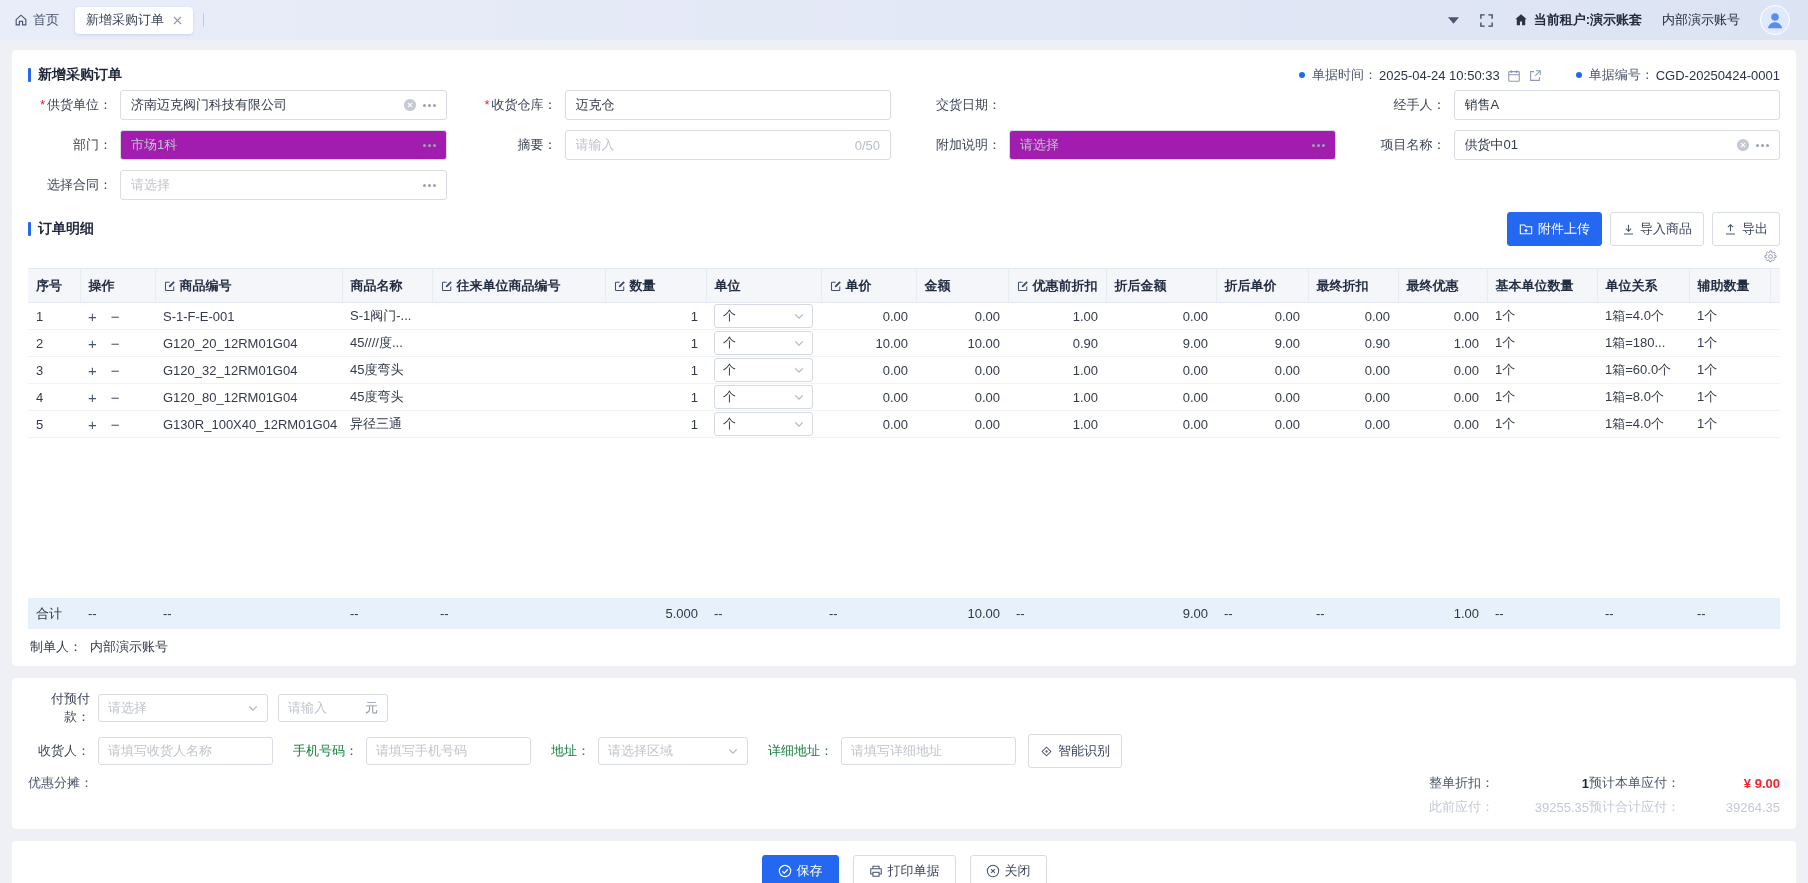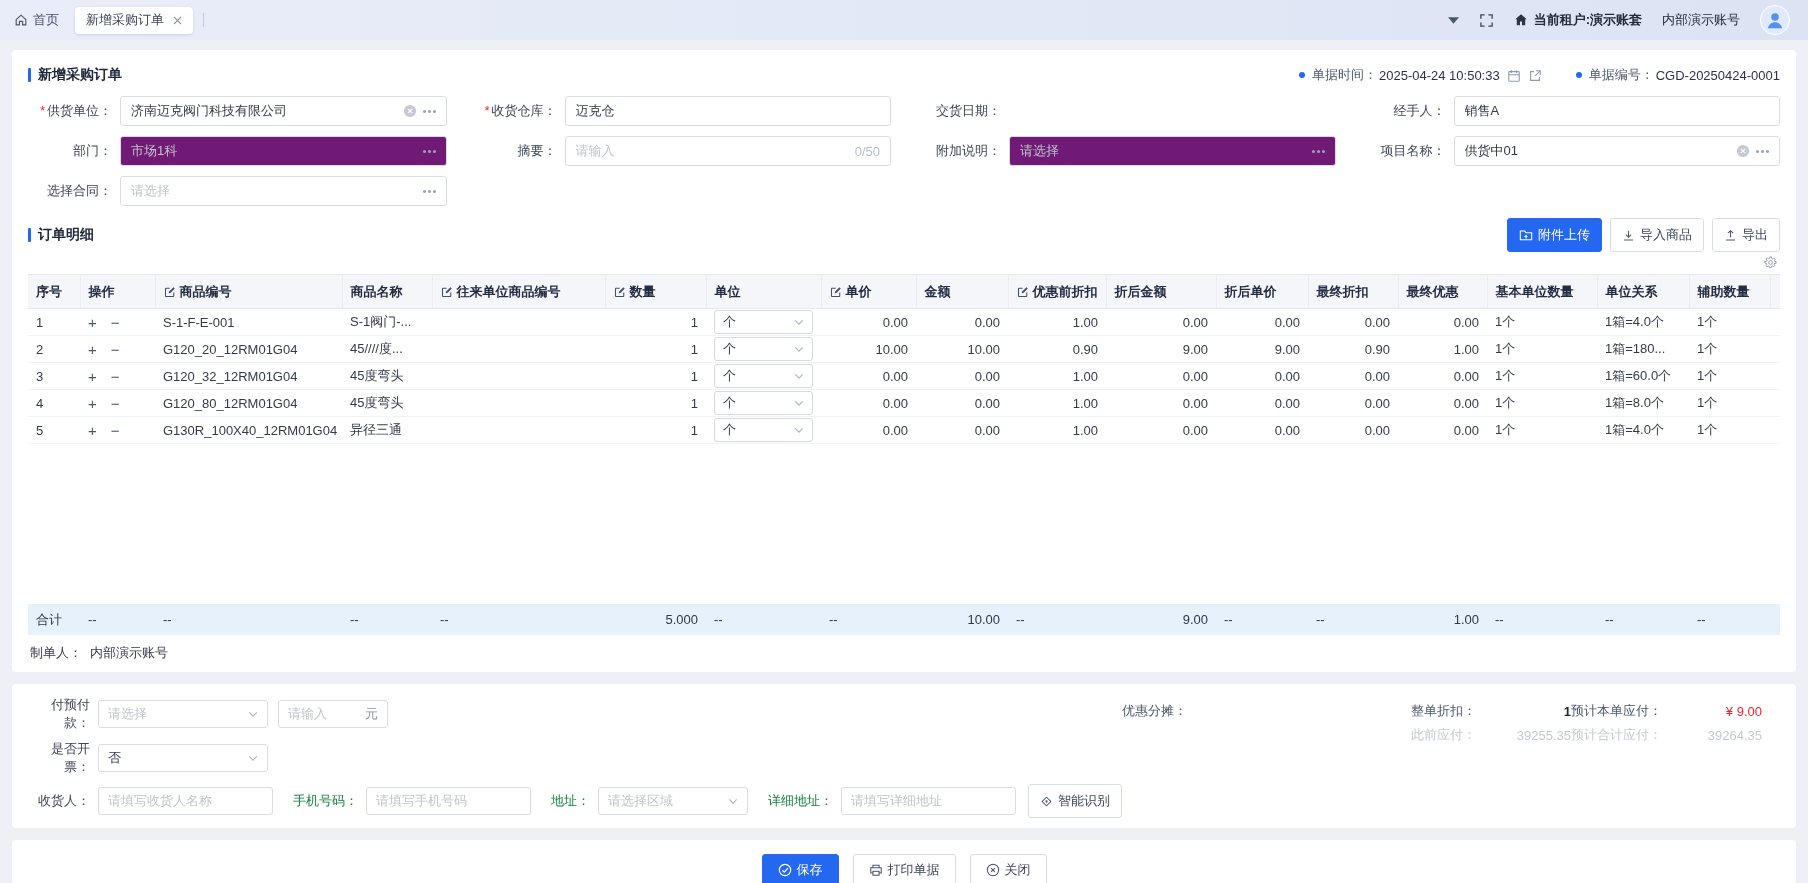--- a/index.html
+++ b/index.html
@@ -42,32 +42,31 @@
   .doc-meta { display: flex; align-items: center; color: #4c576c; }
   .meta-dot { width: 6px; height: 6px; border-radius: 50%; background: #2468f2; margin-right: 7px; }
   .doc-meta .meta-val { color: #2b3347; margin-left: 2px; }
   .doc-meta .mi { margin-left: 7px; cursor: pointer; }
   .meta-group { display: flex; align-items: center; }
   .meta-group + .meta-group { margin-left: 34px; }
 
   
   .form-grid {
     display: grid; grid-template-columns: repeat(4, 1fr); column-gap: 26px; row-gap: 10px;
-    margin-top: 6px;
   }
   .field { display: flex; align-items: center; }
   .f-label { width: 92px; flex: 0 0 92px; text-align: right; color: #3d4656; padding-right: 8px; }
   .required::before { content: "*"; color: #f5222d; margin-right: 2px; }
   .control {
     flex: 1; height: 30px; border: 1px solid #d9dce3; border-radius: 3px; background: #fff;
     display: flex; align-items: center; padding: 0 10px; cursor: text; overflow: hidden;
   }
   .control .val { color: #333a4a; flex: 1; white-space: nowrap; overflow: hidden; }
   .control .ph { color: #c0c4cc; flex: 1; white-space: nowrap; overflow: hidden; }
-  .control.disabled { background: #701a75; }
+  .control.disabled { background: #a21caf; }
   .control.disabled .val { color: #c0c4cc; }
   .suffix { display: flex; align-items: center; gap: 6px; margin-left: 6px; }
   .counter { color: #b7bdc9; }
   .dots { display: flex; gap: 2px; align-items: center; cursor: pointer; }
   .dots i { width: 3px; height: 3px; border-radius: 50%; background: #9aa3b3; }
 
   
   .details-bar { display: flex; align-items: center; justify-content: space-between; margin-top: 14px; height: 30px; }
   .detail-btns { display: flex; gap: 8px; }
   .btn {
@@ -101,21 +100,21 @@
   .unit-select {
     height: 24px; border: 1px solid #d4d9e2; border-radius: 3px; display: flex;
     align-items: center; justify-content: space-between; padding: 0 8px; cursor: pointer; background: #fff;
   }
   .totals-wrap { overflow: hidden; }
   table.totals td { background: #e7f1fc; height: 31px; border-bottom: none; color: #2e3649; }
   .maker { padding: 9px 2px 4px; color: #333a4a; }
   .maker .maker-val { margin-left: 8px; }
 
   
-  .footer-card { margin-top: 12px; padding: 12px 16px 10px; display: flex; justify-content: flex-start; }
+  .footer-card { margin-top: 12px; padding: 12px 16px 10px; display: flex; justify-content: flex-end; flex-direction: column; }
   .foot-left .f-row { display: flex; align-items: center; margin-bottom: 8px; }
   .foot-left .f-row:last-child { margin-bottom: 0; }
   .fl-label { width: 70px; text-align: right; color: #3d4656; padding-right: 8px; }
   .inline-label { margin: 0 8px 0 20px; color: #15803d; }
   .mini {
     height: 28px; border: 1px solid #d9dce3; border-radius: 3px; background: #fff;
     display: flex; align-items: center; padding: 0 9px; cursor: pointer;
   }
   .mini .ph { color: #c0c4cc; flex: 1; white-space: nowrap; overflow: hidden; }
   .mini .val { color: #333a4a; flex: 1; }
@@ -123,21 +122,21 @@
   .w165 { width: 165px; } .w150 { width: 150px; }
   .unit-suffix { color: #8a93a3; margin-left: 6px; }
   .smart-btn { margin-left: 12px; height: 16px; }
 
   .summary { display: flex; flex-direction: column; justify-content: flex-start; padding-top: 3px; min-width: 640px; }
   .sum-row { display: grid; grid-template-columns: 150px 1fr auto 95px auto 100px; align-items: center; height: 24px; }
   .sum-share { color: #4c576c; }
   .sum-label { color: #4c576c; text-align: right; }
   .sum-val { text-align: right; }
   .sum-val.strong { color: #1d2538; font-weight: 700; }
-  .sum-val.red { color: #f5222d; font-weight: 400; }
+  .sum-val.red { color: #f5222d; font-weight: 700; }
   .sum-row.muted .sum-label, .sum-row.muted .sum-val { color: #c3c9d4; font-weight: 400; }
 
   
   .action-bar { margin-top: 12px; height: 60px; display: flex; align-items: center; justify-content: center; gap: 14px; }
   .btn.big { height: 32px; padding: 0 15px; }
 </style>
 </head>
 <body>
 
 <div class="topbar">
@@ -612,29 +611,20 @@
         <svg width="10" height="7" viewBox="0 0 12 8">
             <path d="M1.5 1.5L6 6l4.5-4.5" stroke="#b0b6c3" stroke-width="1.5" fill="none"></path>
           </svg>
       </div>
       <div class="mini w110">
         <span class="ph">请输入</span>
         <span class="unit-suffix">元</span>
       </div>
     </div>
     <div class="f-row">
-      <span class="fl-label">是否开票：</span>
-      <div class="mini w170">
-        <span class="val">否</span>
-        <svg width="10" height="7" viewBox="0 0 12 8">
-            <path d="M1.5 1.5L6 6l4.5-4.5" stroke="#b0b6c3" stroke-width="1.5" fill="none"></path>
-          </svg>
-      </div>
-    </div>
-    <div class="f-row">
       <span class="fl-label">收货人：</span>
       <div class="mini w175">
         <span class="ph">请填写收货人名称</span>
       </div>
       <span class="inline-label">手机号码：</span>
       <div class="mini w165">
         <span class="ph">请填写手机号码</span>
       </div>
       <span class="inline-label">地址：</span>
       <div class="mini w150">

